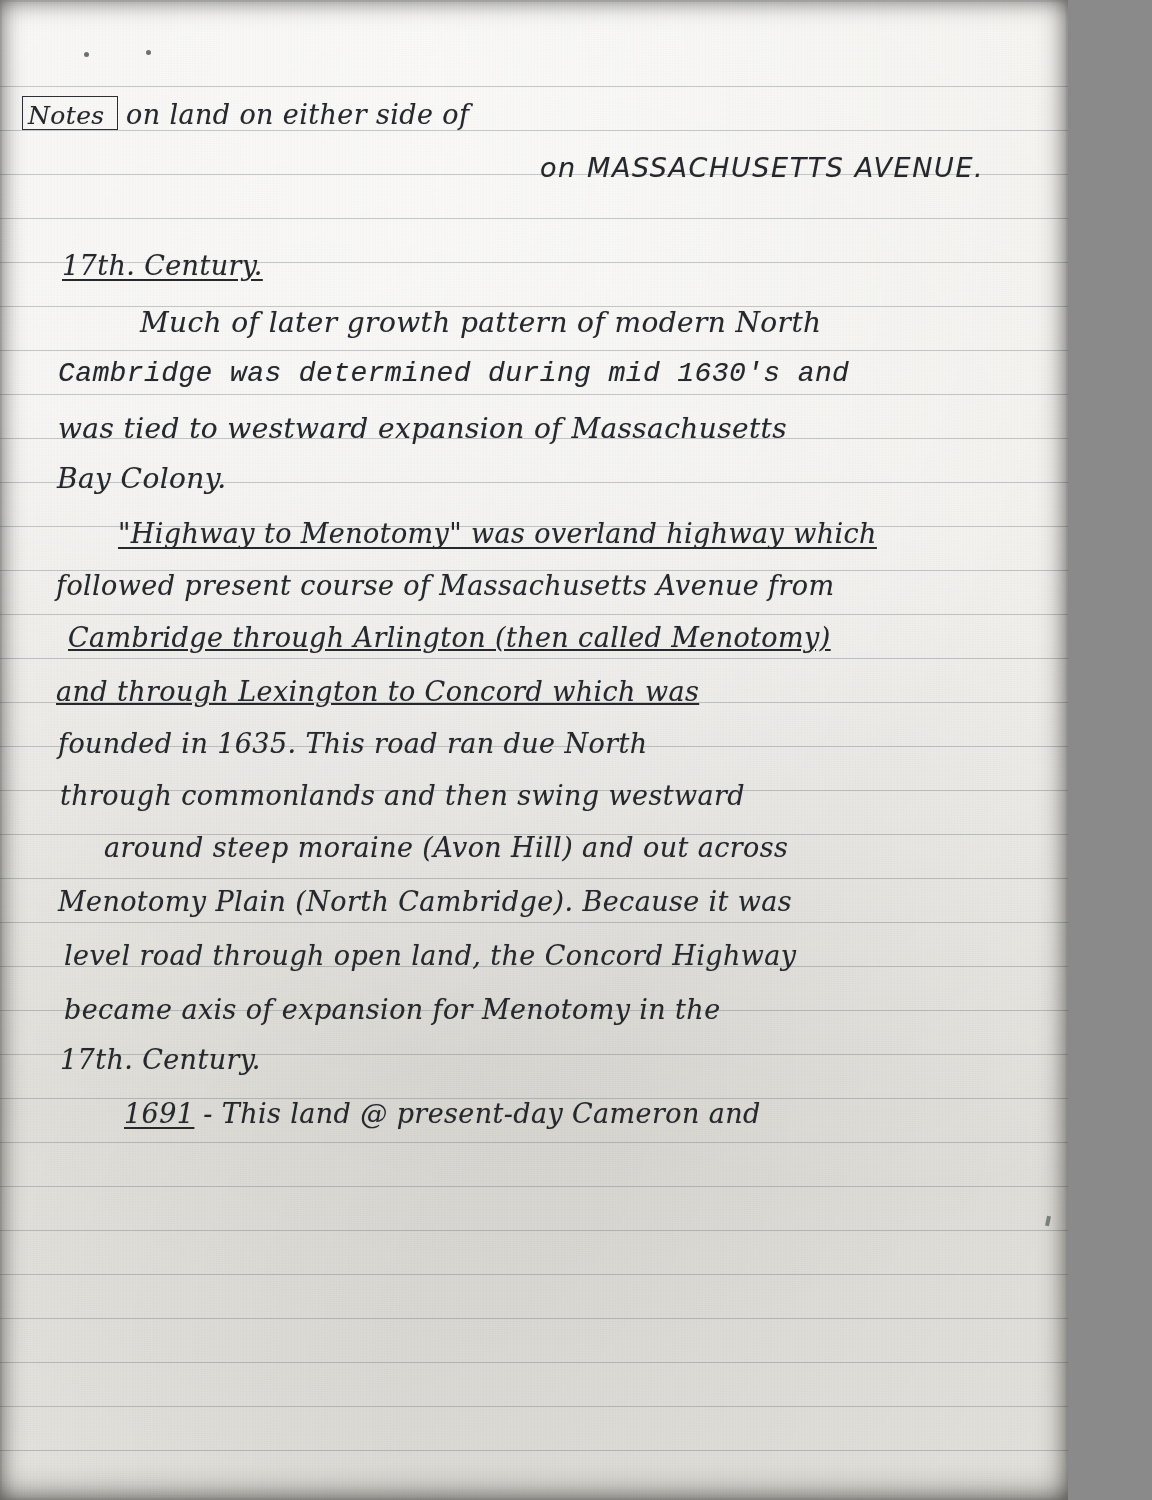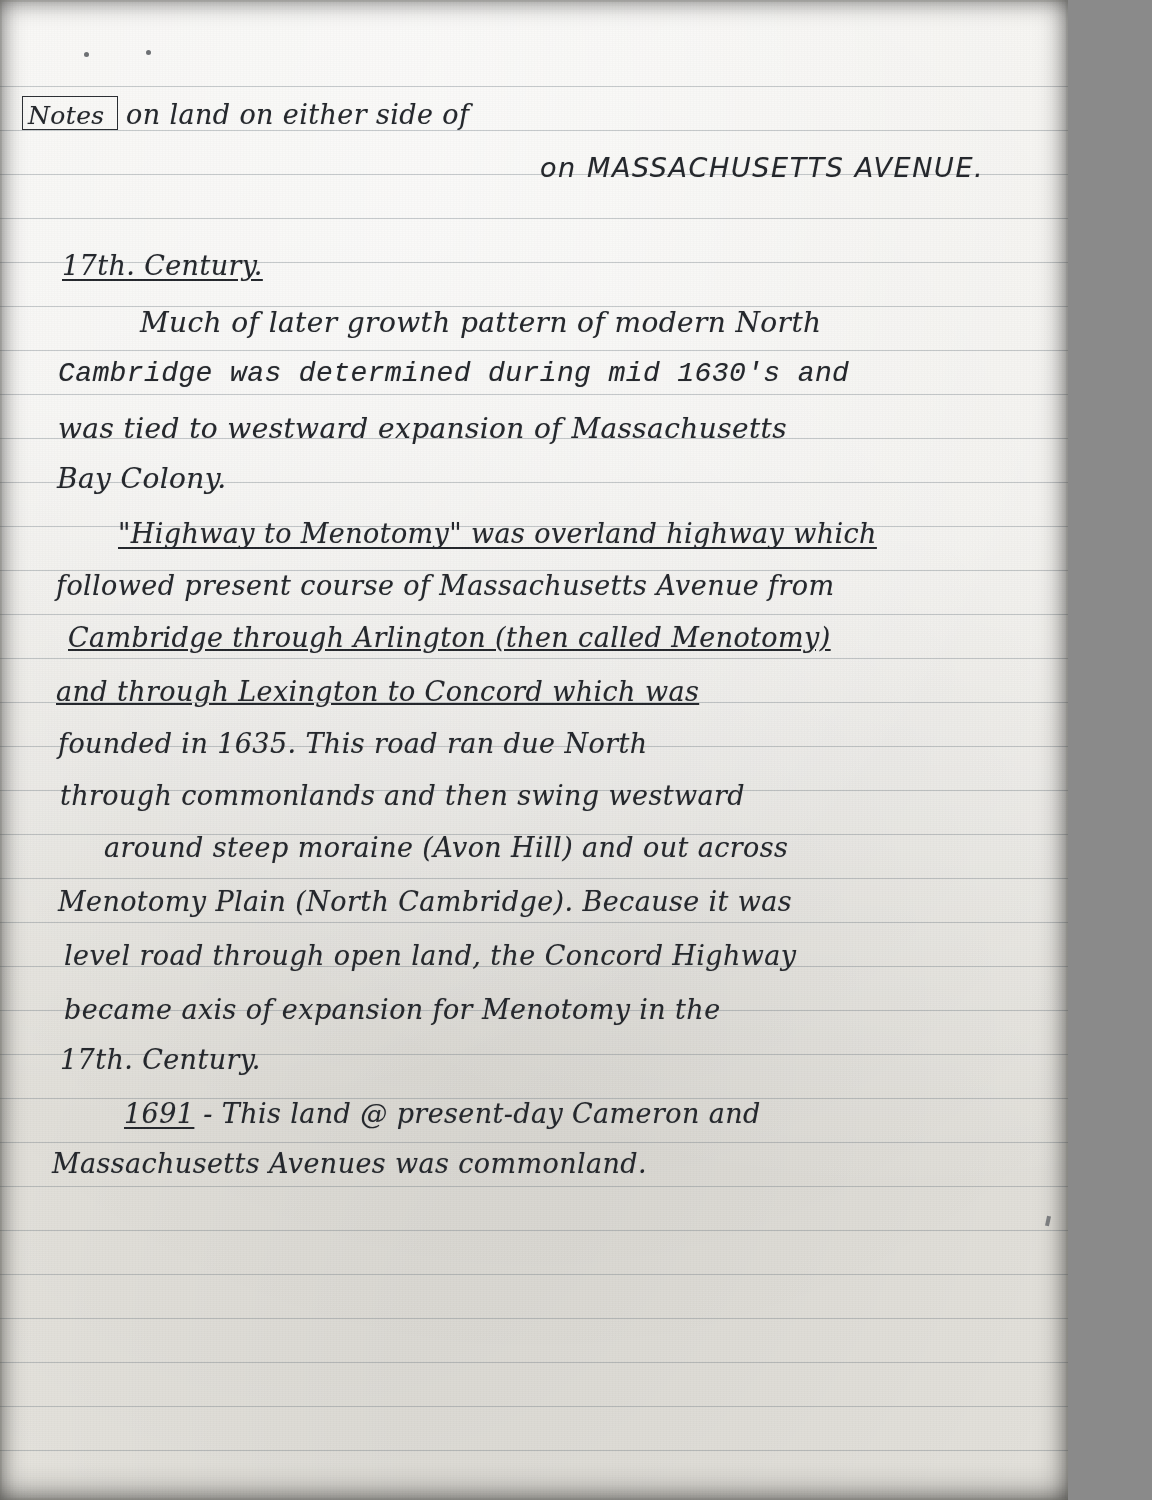--- a/index.html
+++ b/index.html
@@ -195,19 +195,18 @@
   <div class="hw" style="left:60px; top:780px; font-size:27px;">through commonlands and then swing westward</div>
   <div class="hw" style="left:60px; top:832px; font-size:27px;margin-left:44px;">around steep moraine (Avon Hill) and out across</div>
   <div class="hw" style="left:58px; top:886px; font-size:27px;">Menotomy Plain (North Cambridge). Because it was</div>
   <div class="hw" style="left:64px; top:940px; font-size:27px;">level road through open land, the Concord Highway</div>
   <div class="hw" style="left:64px; top:994px; font-size:27px;">became axis of expansion for Menotomy in the</div>
   <div class="hw" style="left:60px; top:1044px; font-size:27px;">17th. Century.</div>
 
   <div class="hw" style="left:124px; top:1098px; font-size:27px;text-align:center;">
     <span class="u">1691</span><span> - This land @ present-day Cameron and</span>
   </div>
-  <div class="hw" style="left:52px; top:1148px; font-size:27px;">Massachusetts Avenues was commonland.</div>
 
   <div id="speck"></div>
 
   <div id="grain"></div>
   <div id="edge-shade"></div>
 </div>
 
 </body></html>

